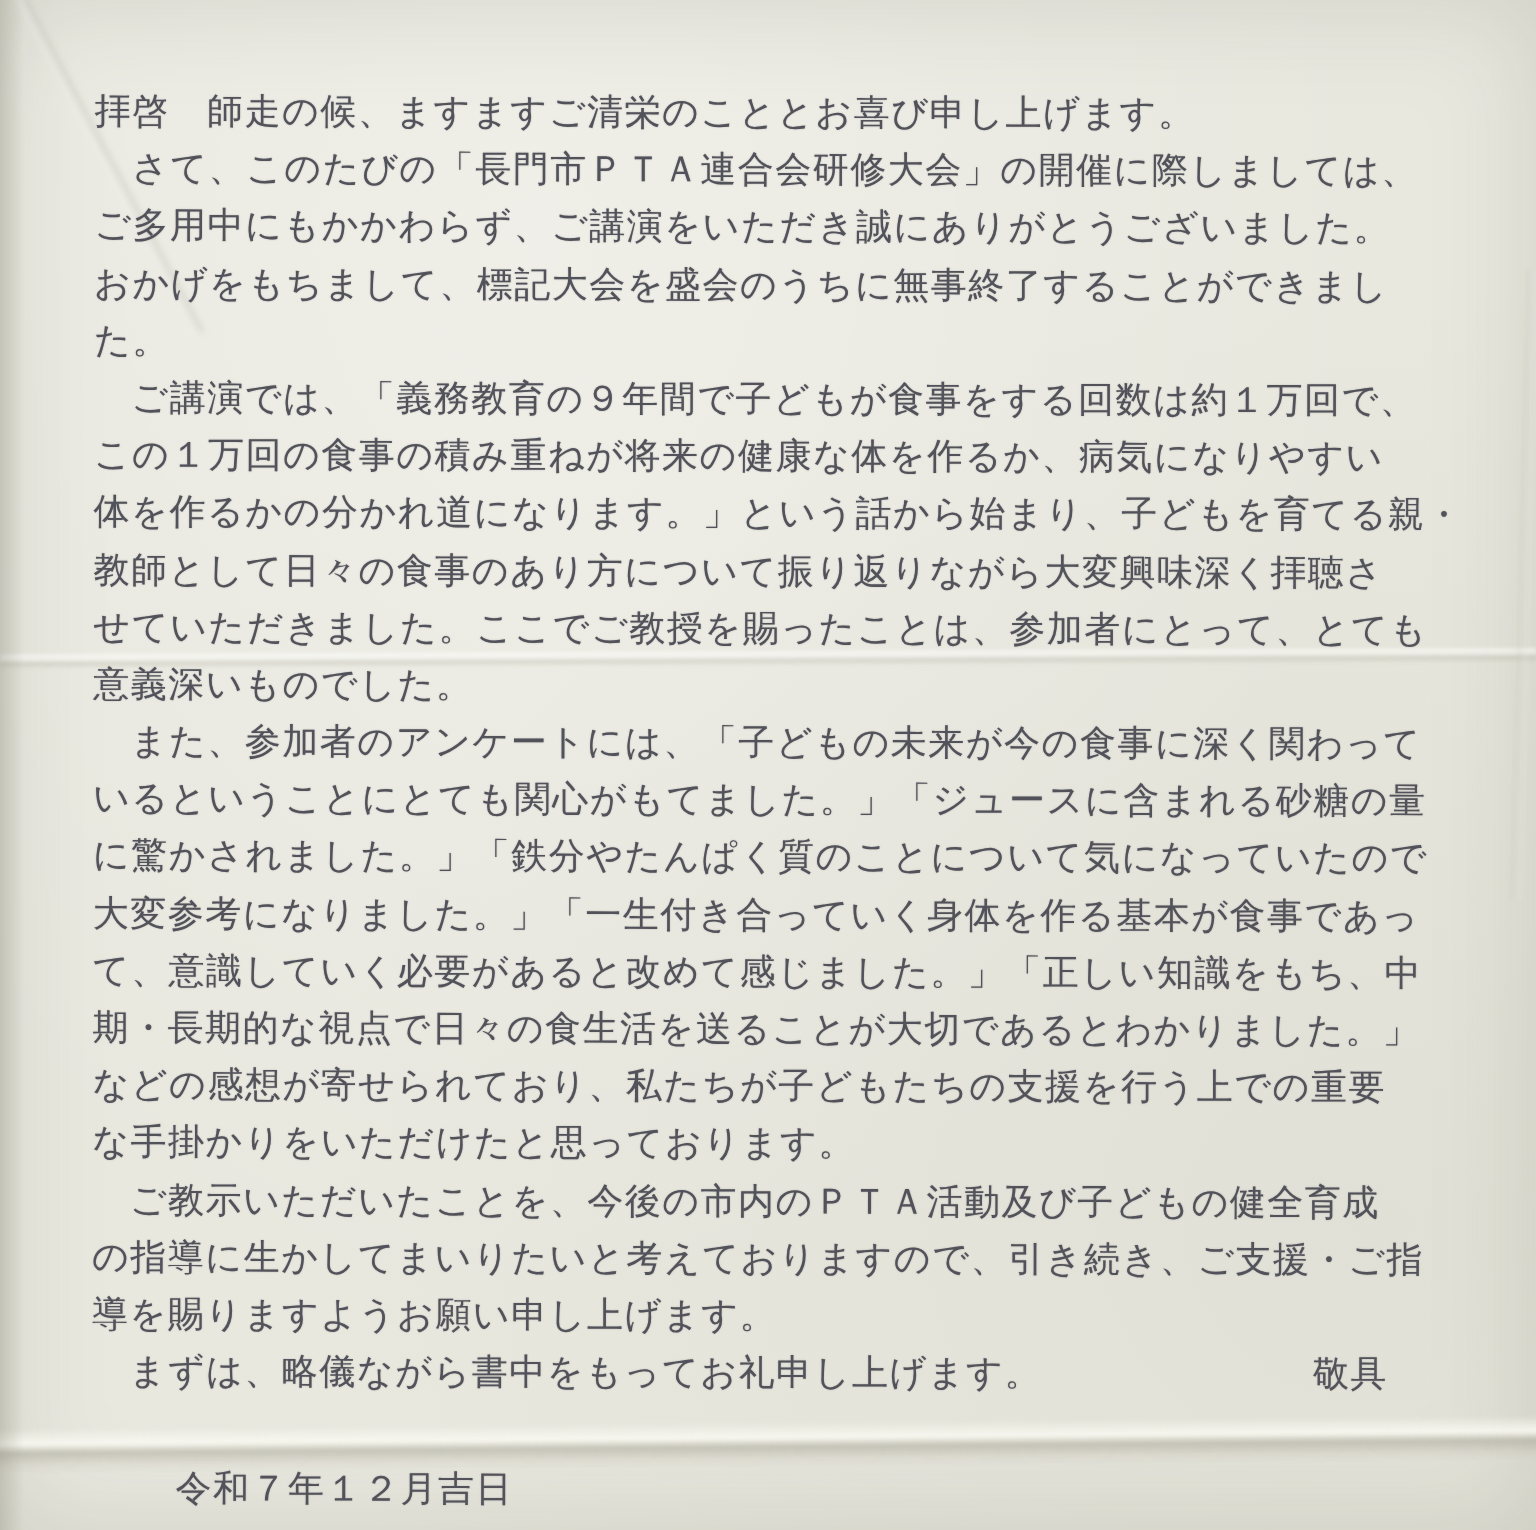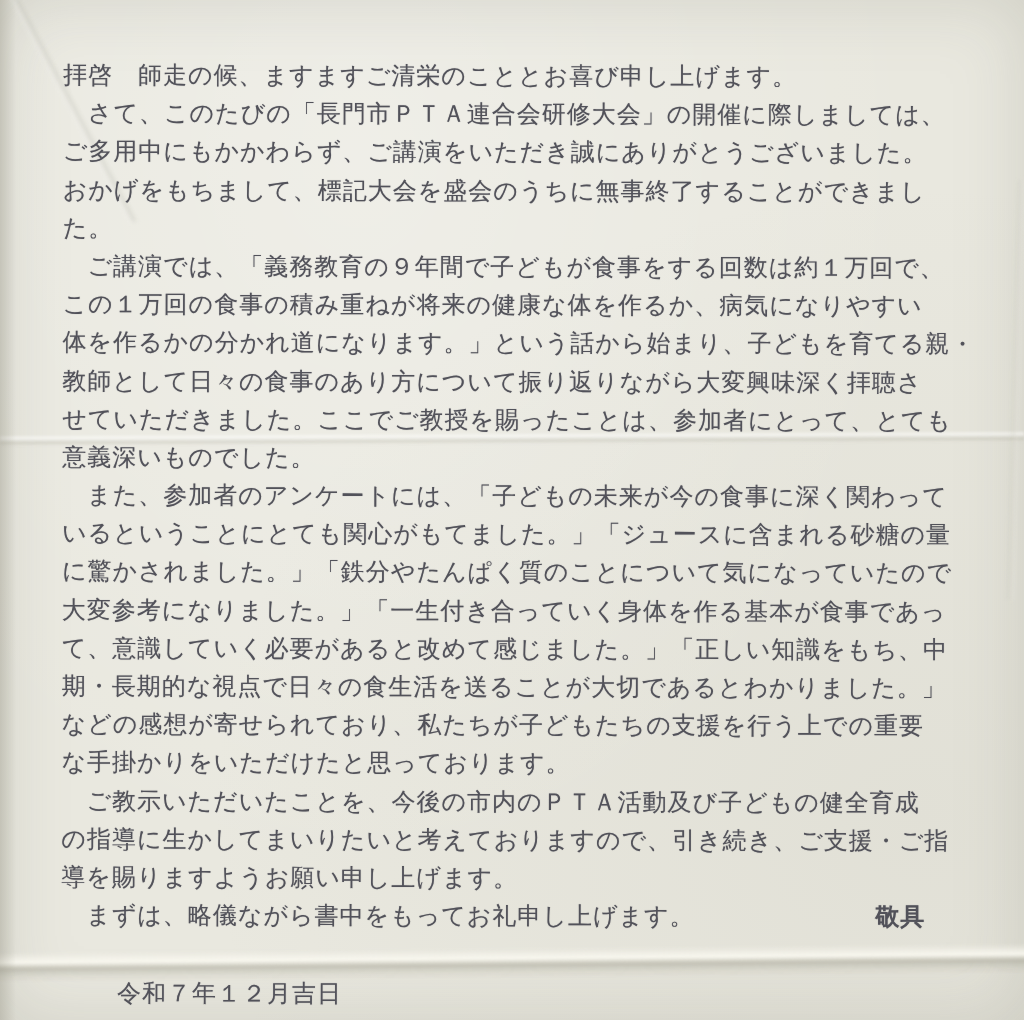--- a/index.html
+++ b/index.html
@@ -81,21 +81,20 @@
     height: 38.2px;
     line-height: 38.2px;
     white-space: nowrap;
   }
   .closing-line {
     display: flex;
     justify-content: space-between;
   }
   .closing-word {
     padding-right: 36px;
-    font-weight: bold;
   }
   .date-line {
     margin-top: 40px;
     padding-left: 56px;
   }
 </style>
 </head>
 <body>
 
 <div class="paper">

